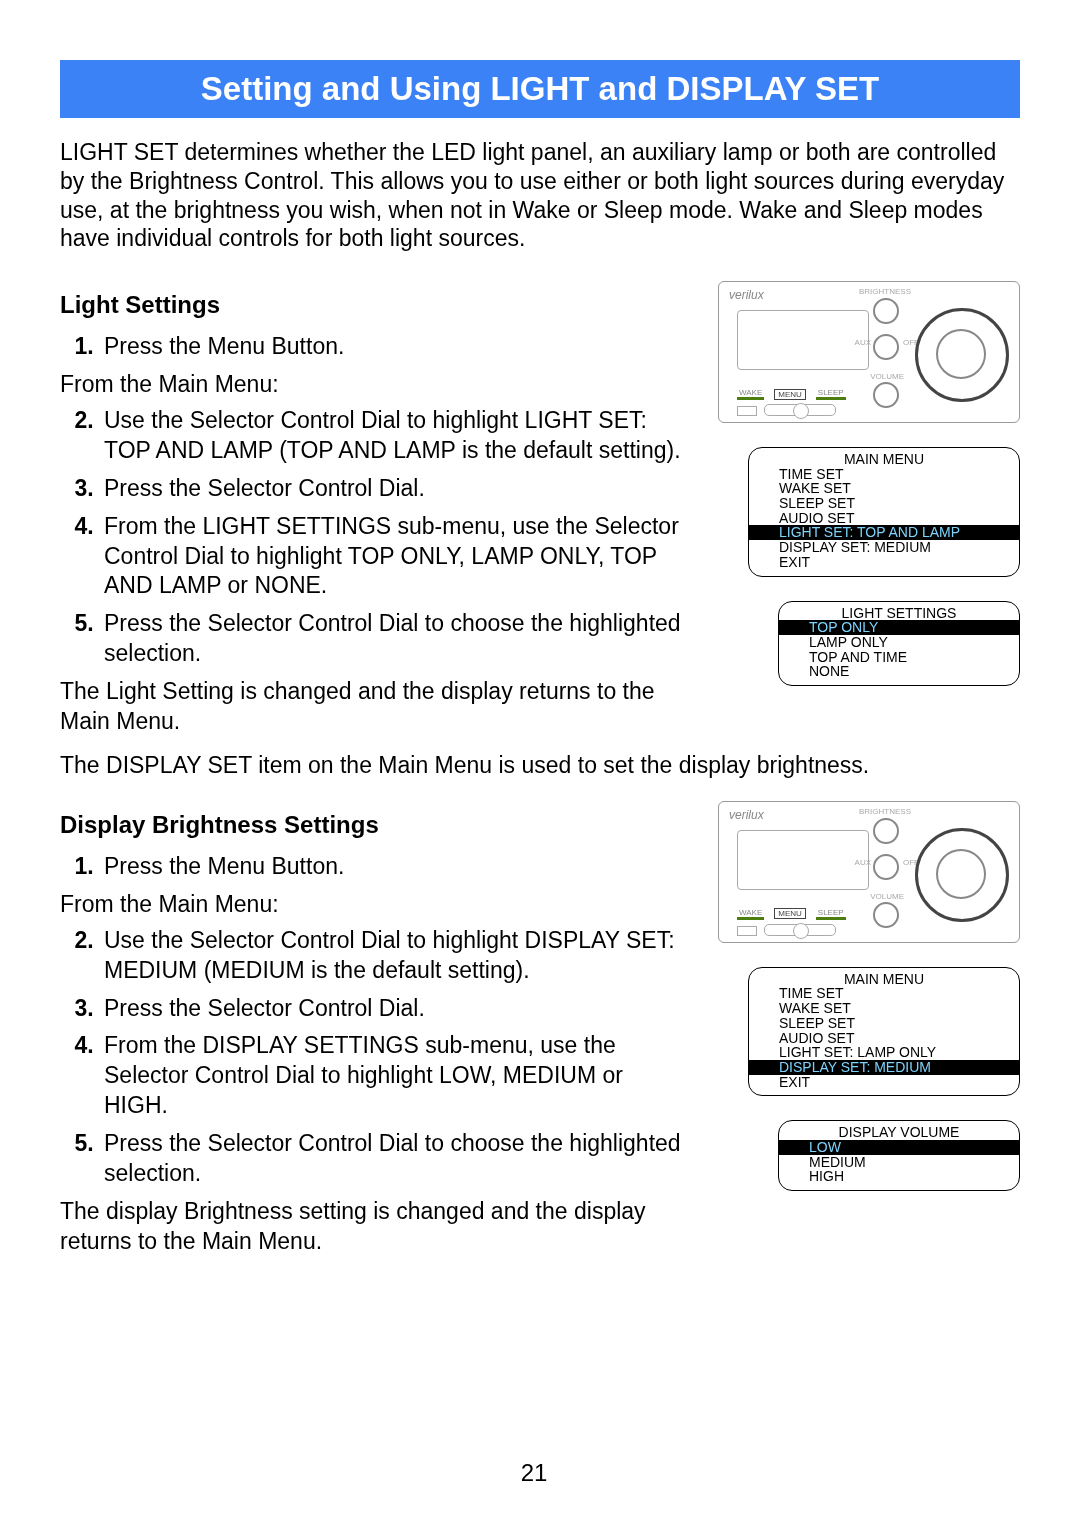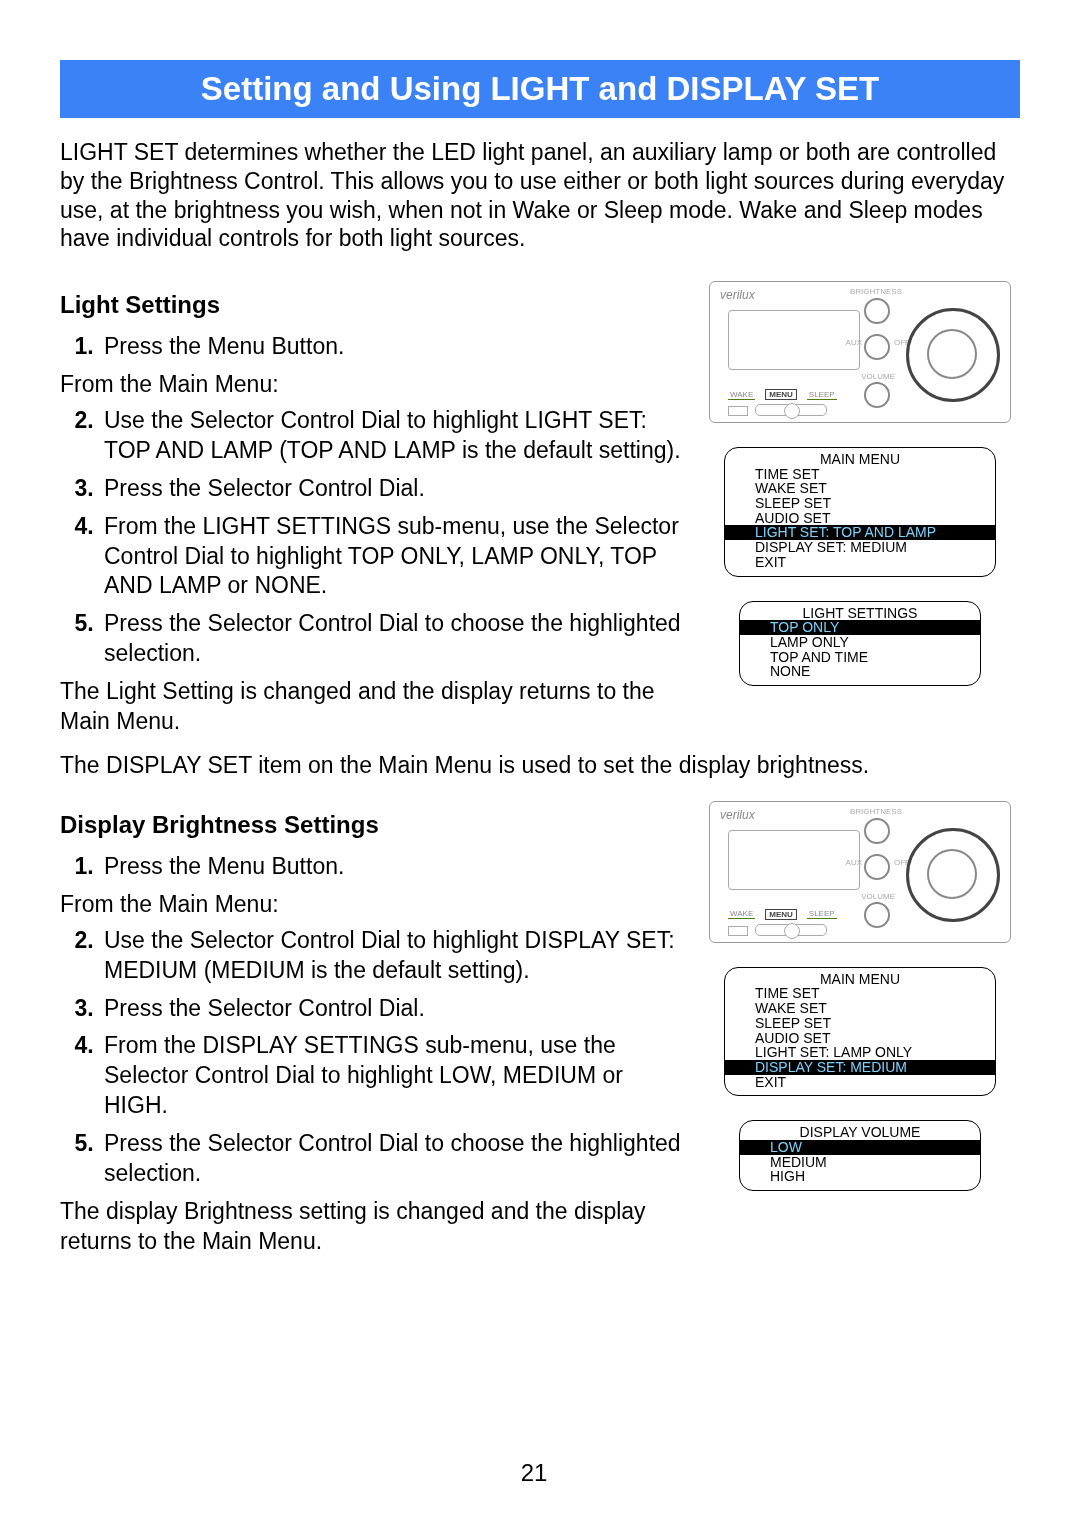--- a/index.html
+++ b/index.html
@@ -6,27 +6,27 @@
   .page{width:1080px;height:1532px;position:relative;box-sizing:border-box;padding:60px 60px 0 60px}
   .title-bar{background:#3b82f6;color:#fff;font-weight:bold;font-size:33px;text-align:center;padding:10px 0;margin-bottom:20px}
   .intro{font-size:23px;line-height:1.25;margin-bottom:28px}
   .section-row{display:flex;align-items:flex-start;gap:12px}
   .text-col{flex:1;font-size:23px;line-height:1.3}
   .subhead{font-weight:bold;font-size:24px;margin:8px 0 12px 0}
   .no-indent{margin:6px 0}
   ol{margin:4px 0;padding-left:40px}
   ol li{margin:0 0 8px 0;padding-left:4px}
   ol li::marker{font-weight:bold}
-  .fig-col{width:320px;display:flex;flex-direction:column;gap:24px;align-items:center}
+  .fig-col{width:320px;display:flex;flex-direction:column;gap:24px;align-items:flex-end}
   .device{border:1px solid #999;width:300px;height:140px;position:relative;border-radius:6px}
   .brand{position:absolute;top:6px;left:10px;font-size:12px;color:#888;font-style:italic}
   .screen{position:absolute;top:28px;left:18px;width:130px;height:58px;border:1px solid #aaa;border-radius:4px}
   .btn-row{position:absolute;bottom:22px;left:18px;font-size:8px;color:#888;display:flex;gap:10px;align-items:center}
-  .btn-row span{border-bottom:1px solid #4d7c0f;padding:0 2px}
-  .btn-row .menu{font-weight:bold;color:#444;border:1px solid #444;padding:0 3px}
+  .btn-row span{border-bottom:3px solid #4d7c0f;padding:0 2px}
+  .btn-row .menu{font-weight:normal;color:#444;border:1px solid #444;padding:0 3px}
   .slider{position:absolute;bottom:6px;left:45px;width:70px;height:10px;border:1px solid #aaa;border-radius:5px}
   .slider::after{content:"";position:absolute;left:28px;top:-2px;width:14px;height:14px;border:1px solid #aaa;border-radius:50%;background:#fff}
   .cd{position:absolute;bottom:6px;left:18px;width:18px;height:8px;border:1px solid #aaa}
   .big-dial{position:absolute;right:10px;top:26px;width:88px;height:88px;border:3px solid #444;border-radius:50%}
   .big-dial::after{content:"";position:absolute;left:18px;top:18px;width:46px;height:46px;border:2px solid #888;border-radius:50%}
   .small-knob{position:absolute;width:22px;height:22px;border:2px solid #888;border-radius:50%}
   .small-knob.top{right:120px;top:16px}
   .small-knob.mid{right:120px;top:52px}
   .small-knob.bot{right:120px;top:100px}
   .knob-lbl{position:absolute;font-size:8px;color:#aaa}

